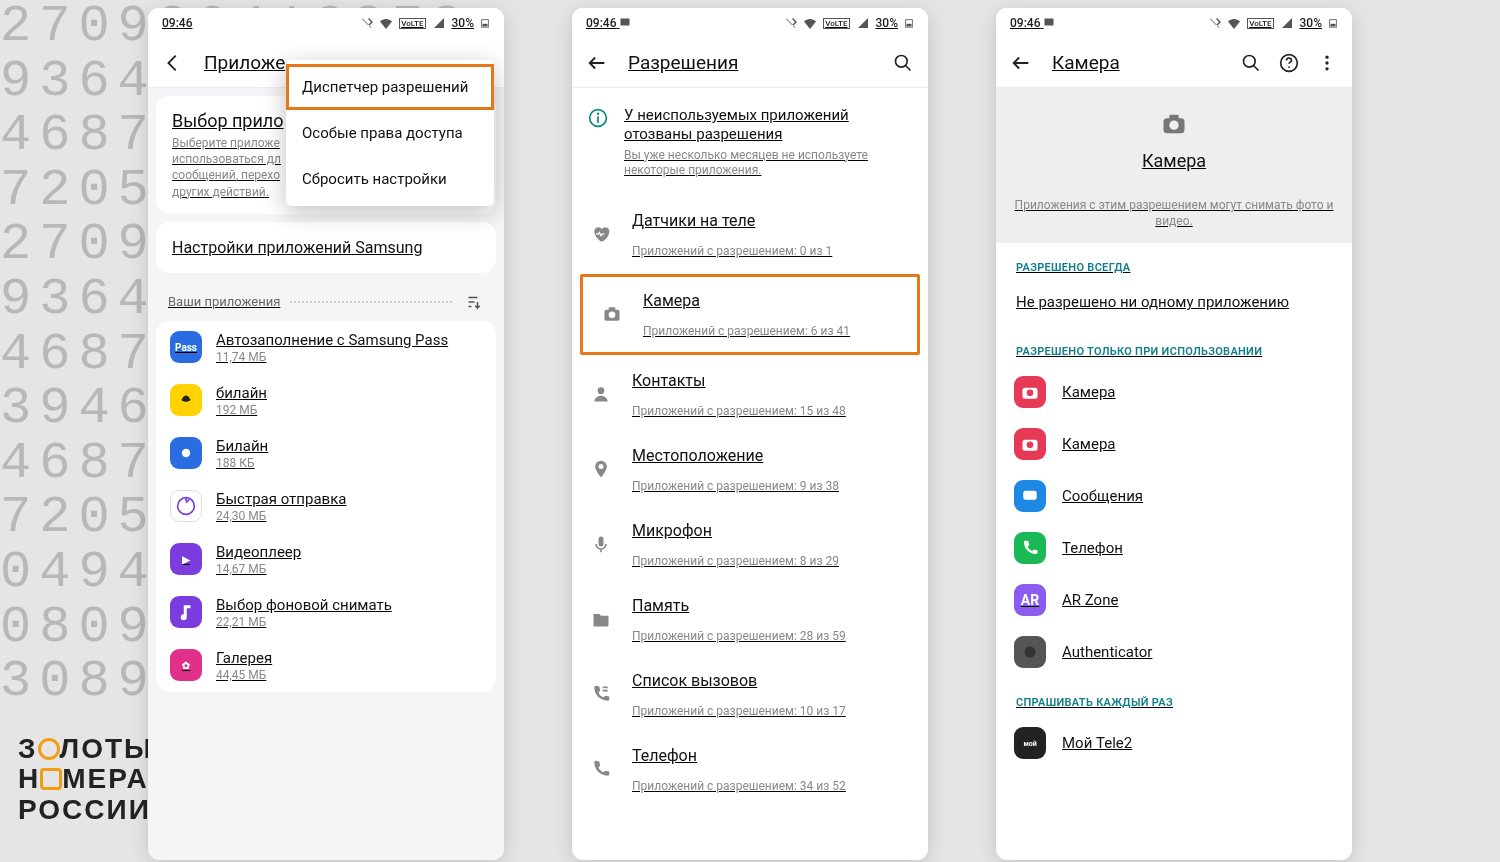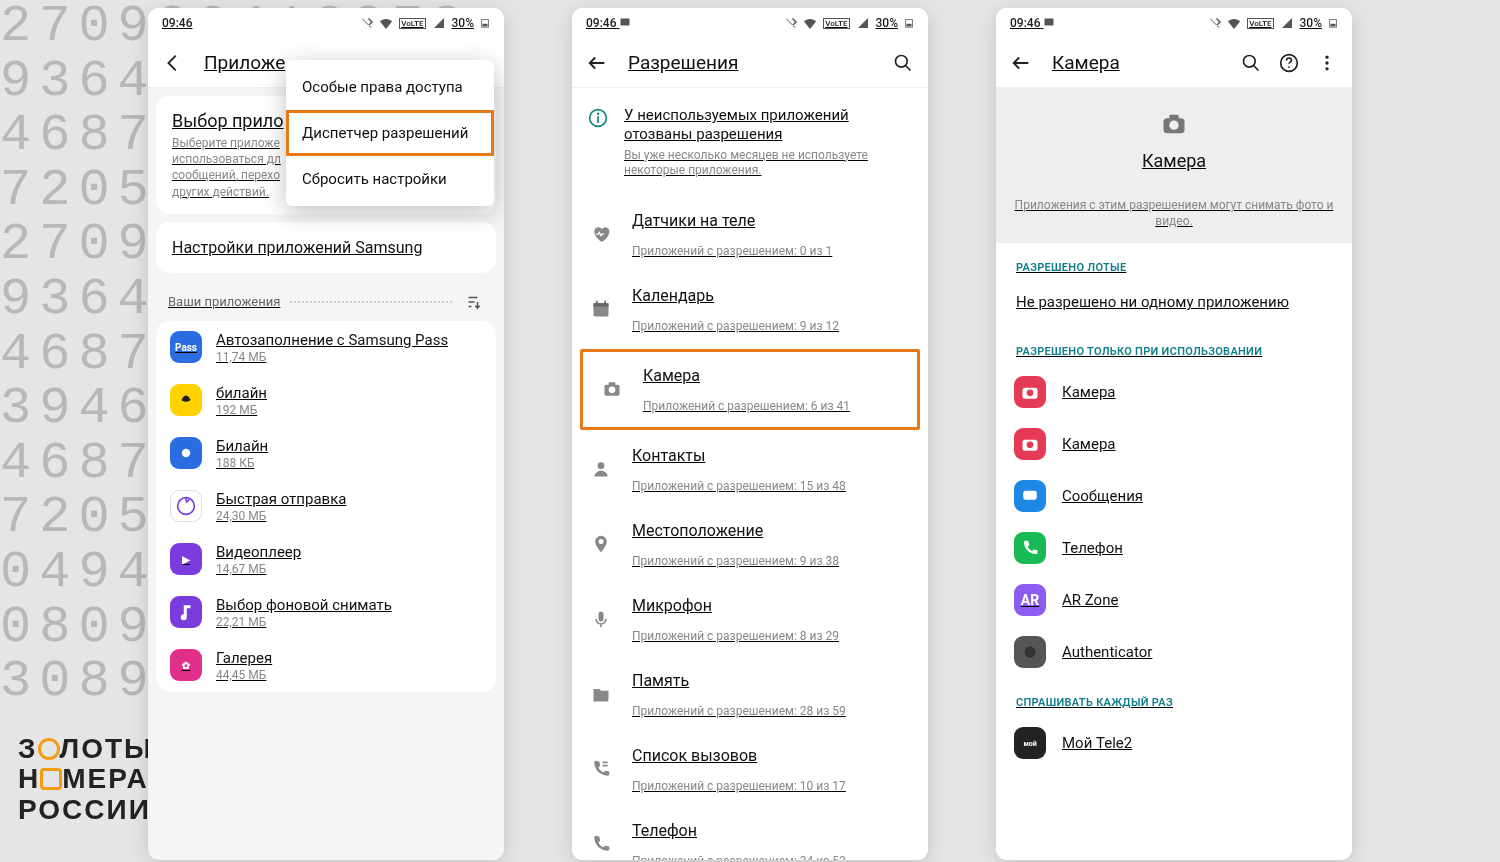--- a/index.html
+++ b/index.html
@@ -315,22 +315,22 @@
         <div class="app-row">
     <div class="app-icon" style="background:#e0308a;">✿</div>
     <div class="app-text">
       <div class="name">Галерея</div>
       <div class="sub">44,45 МБ</div>
     </div>
         </div>
       </div>
 
     <div class="popup">
+      <div class="popup-item highlight-orange">Диспетчер разрешений</div>
       <div class="popup-item">Особые права доступа</div>
-      <div class="popup-item highlight-orange">Диспетчер разрешений</div>
       <div class="popup-item">Сбросить настройки</div>
     </div>
   </div>
 
   <div class="phone" style="background:#fff">
     <div class="statusbar">
       <span><span>09:46</span> <svg style="display:inline;vertical-align:-2px" width="12" height="12" viewBox="0 0 24 24">
             <rect x="3" y="3" width="18" height="14" fill="#555"></rect>
           </svg></span>
       <span class="right">
@@ -388,34 +388,20 @@
             <svg width="20" height="20" viewBox="0 0 24 24">
               <path fill="#888" d="M12 21s-8-5-8-12a5 5 0 019-3 5 5 0 019 3c0 7-8 12-8 12z"></path>
               <path stroke="#fff" stroke-width="1.5" fill="none" d="M6 12h3l1-2 2 4 1-2h3"></path>
             </svg>
           </div>
     <div class="perm-text">
       <div class="name">Датчики на теле</div>
       <div class="sub">Приложений с разрешением: 0 из 1</div>
     </div>
         </div>
-        <div class="perm-row">
-    <div class="perm-icon">
-            <svg width="20" height="20" viewBox="0 0 24 24">
-              <rect x="3" y="5" width="18" height="16" rx="2" fill="#888"></rect>
-              <rect x="3" y="5" width="18" height="4" fill="#666"></rect>
-              <rect x="6" y="2" width="2" height="5" fill="#666"></rect>
-              <rect x="16" y="2" width="2" height="5" fill="#666"></rect>
-            </svg>
-          </div>
-    <div class="perm-text">
-      <div class="name">Календарь</div>
-      <div class="sub">Приложений с разрешением: 9 из 12</div>
-    </div>
-        </div>
         <div class="perm-row perm-highlight">
     <div class="perm-icon">
             <svg width="20" height="20" viewBox="0 0 24 24">
               <rect x="3" y="7" width="18" height="13" rx="2" fill="#888"></rect>
               <circle cx="12" cy="13" r="4" fill="#fff"></circle>
               <rect x="8" y="4" width="8" height="4" rx="1" fill="#888"></rect>
             </svg>
           </div>
     <div class="perm-text">
       <div class="name">Камера</div>
@@ -554,21 +540,21 @@
         <svg width="28" height="28" viewBox="0 0 24 24">
             <rect x="3" y="7" width="18" height="13" rx="3" fill="#777"></rect>
             <circle cx="12" cy="13" r="4" fill="#eee"></circle>
             <rect x="8" y="4" width="8" height="4" rx="1" fill="#777"></rect>
           </svg>
       </span>
       <div class="ctitle">Камера</div>
       <div class="cdesc">Приложения с этим разрешением могут снимать фото и видео.</div>
     </div>
 
-    <div class="group-label">РАЗРЕШЕНО ЛОТЫЕ</div>
+    <div class="group-label">РАЗРЕШЕНО ВСЕГДА</div>
     <div class="plain-text">Не разрешено ни одному приложению</div>
 
     <div class="group-label">РАЗРЕШЕНО ТОЛЬКО ПРИ ИСПОЛЬЗОВАНИИ</div>
     <div id="camapps">
         <div class="camera-app-row">
       <div class="aicon" style="background:#e63956">
             <svg width="20" height="20" viewBox="0 0 24 24">
               <rect x="3" y="7" width="18" height="13" rx="3" fill="#fff"></rect>
               <circle cx="12" cy="13" r="4" fill="#e63956"></circle>
             </svg>

